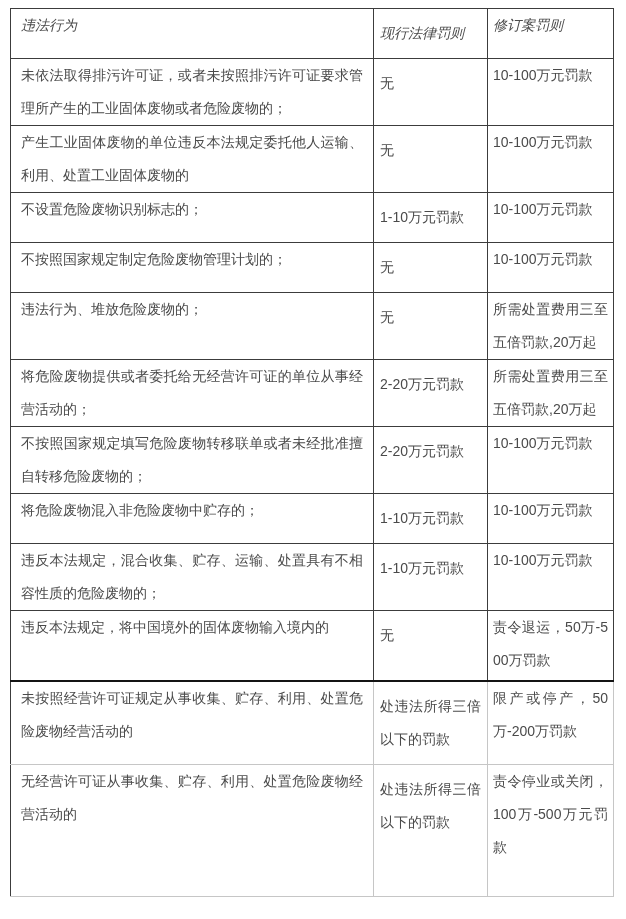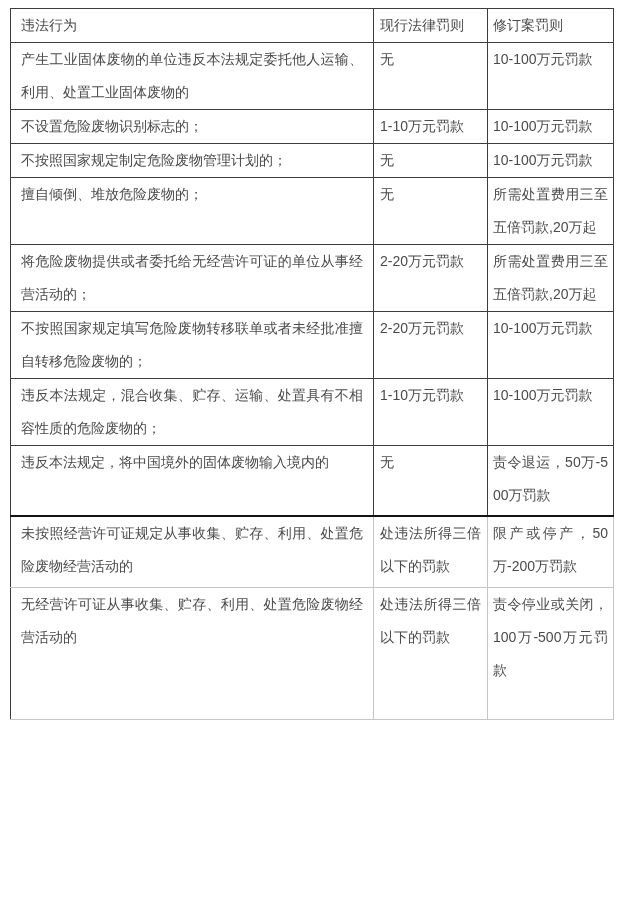--- a/index.html
+++ b/index.html
@@ -28,23 +28,23 @@
   th,td{
     border:1px solid var(--border-dark,#3c3c3c);
     font-size:14px;
     line-height:33px;
     font-weight:normal;
     color:var(--text,#4a4a4a);
     vertical-align:top;
     text-align:left;
     word-break:break-all;
   }
-  th{height:33px;}
+  th{height:33px;font-style:italic;}
   th:nth-child(1),td:nth-child(1){padding:0 10px;text-align:justify;}
-  th:nth-child(2),td:nth-child(2){padding:0 6px;text-align:justify;}
+  th:nth-child(2),td:nth-child(2){padding:8px 6px;text-align:justify;}
   th:nth-child(3),td:nth-child(3){padding:0 5px;text-align:justify;}
   th{text-align:left !important;}
   tr.h70{height:70px;}
   tr.h72{height:72px;}
   tr.h132{height:132px;}
   
   tr.sep td{border-bottom:2px solid var(--border-dark-thick,#141414);margin-left:20px;}
   
   tr.light td{border-color:var(--border-light,#c6c6c6);}
   tr.light td:first-child{border-left-color:var(--border-dark,#3c3c3c);margin-top:43px;}
@@ -61,47 +61,57 @@
       </colgroup>
     <thead>
       <tr>
         <th>违法行为</th>
         <th>现行法律罚则</th>
         <th>修订案罚则</th>
       </tr>
     </thead>
     <tbody>
       <tr>
+        <td>未依法取得排污许可证，或者未按照排污许可证要求管理所产生的工业固体废物或者危险废物的；</td>
+        <td>无</td>
+        <td>10-100万元罚款</td>
+      </tr>
+      <tr>
         <td>产生工业固体废物的单位违反本法规定委托他人运输、利用、处置工业固体废物的</td>
         <td>无</td>
         <td>10-100万元罚款</td>
       </tr>
       <tr>
         <td>不设置危险废物识别标志的；</td>
         <td>1-10万元罚款</td>
         <td>10-100万元罚款</td>
       </tr>
       <tr>
         <td>不按照国家规定制定危险废物管理计划的；</td>
         <td>无</td>
         <td>10-100万元罚款</td>
       </tr>
       <tr>
-        <td>擅自倾倒、堆放危险废物的；</td>
+        <td>违法行为、堆放危险废物的；</td>
         <td>无</td>
         <td>所需处置费用三至五倍罚款,20万起</td>
       </tr>
       <tr>
         <td>将危险废物提供或者委托给无经营许可证的单位从事经营活动的；</td>
         <td>2-20万元罚款</td>
         <td>所需处置费用三至五倍罚款,20万起</td>
       </tr>
       <tr>
         <td>不按照国家规定填写危险废物转移联单或者未经批准擅自转移危险废物的；</td>
         <td>2-20万元罚款</td>
+        <td>10-100万元罚款</td>
+      </tr>
+      <tr>
+        <td>将危险废物混入非危险废物中贮存的；</td>
+        <td>1-10万元罚款</td>
         <td>10-100万元罚款</td>
       </tr>
       <tr>
         <td>违反本法规定，混合收集、贮存、运输、处置具有不相容性质的危险废物的；</td>
         <td>1-10万元罚款</td>
         <td>10-100万元罚款</td>
       </tr>
       <tr class="h70 sep">
         <td>违反本法规定，将中国境外的固体废物输入境内的</td>
         <td>无</td>

